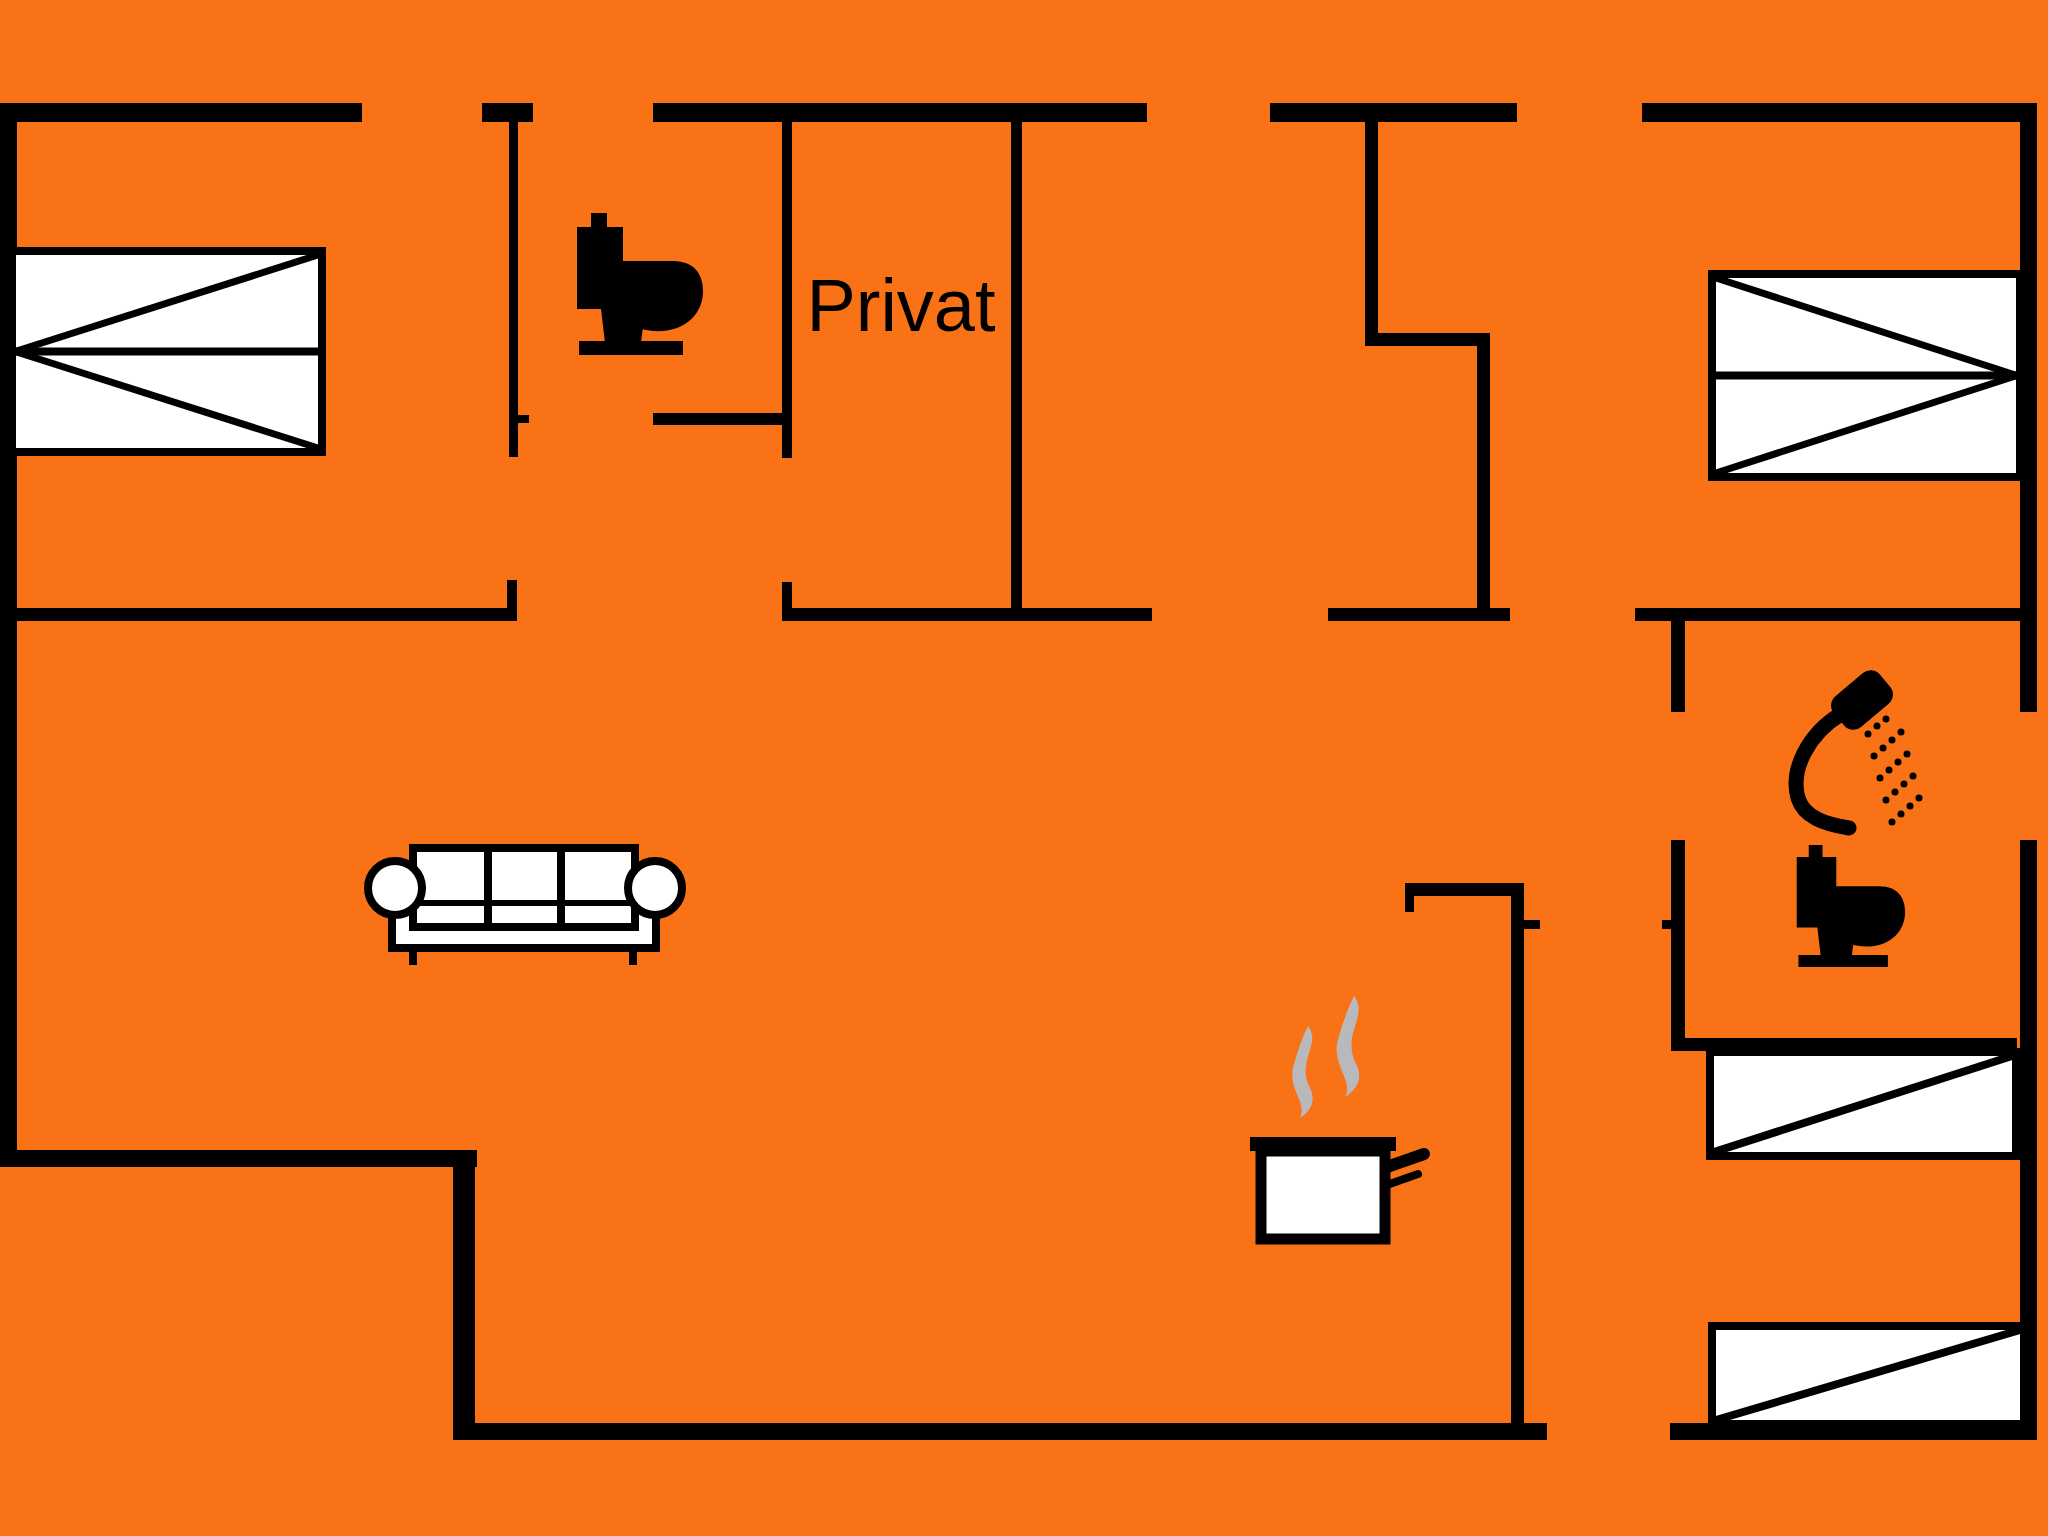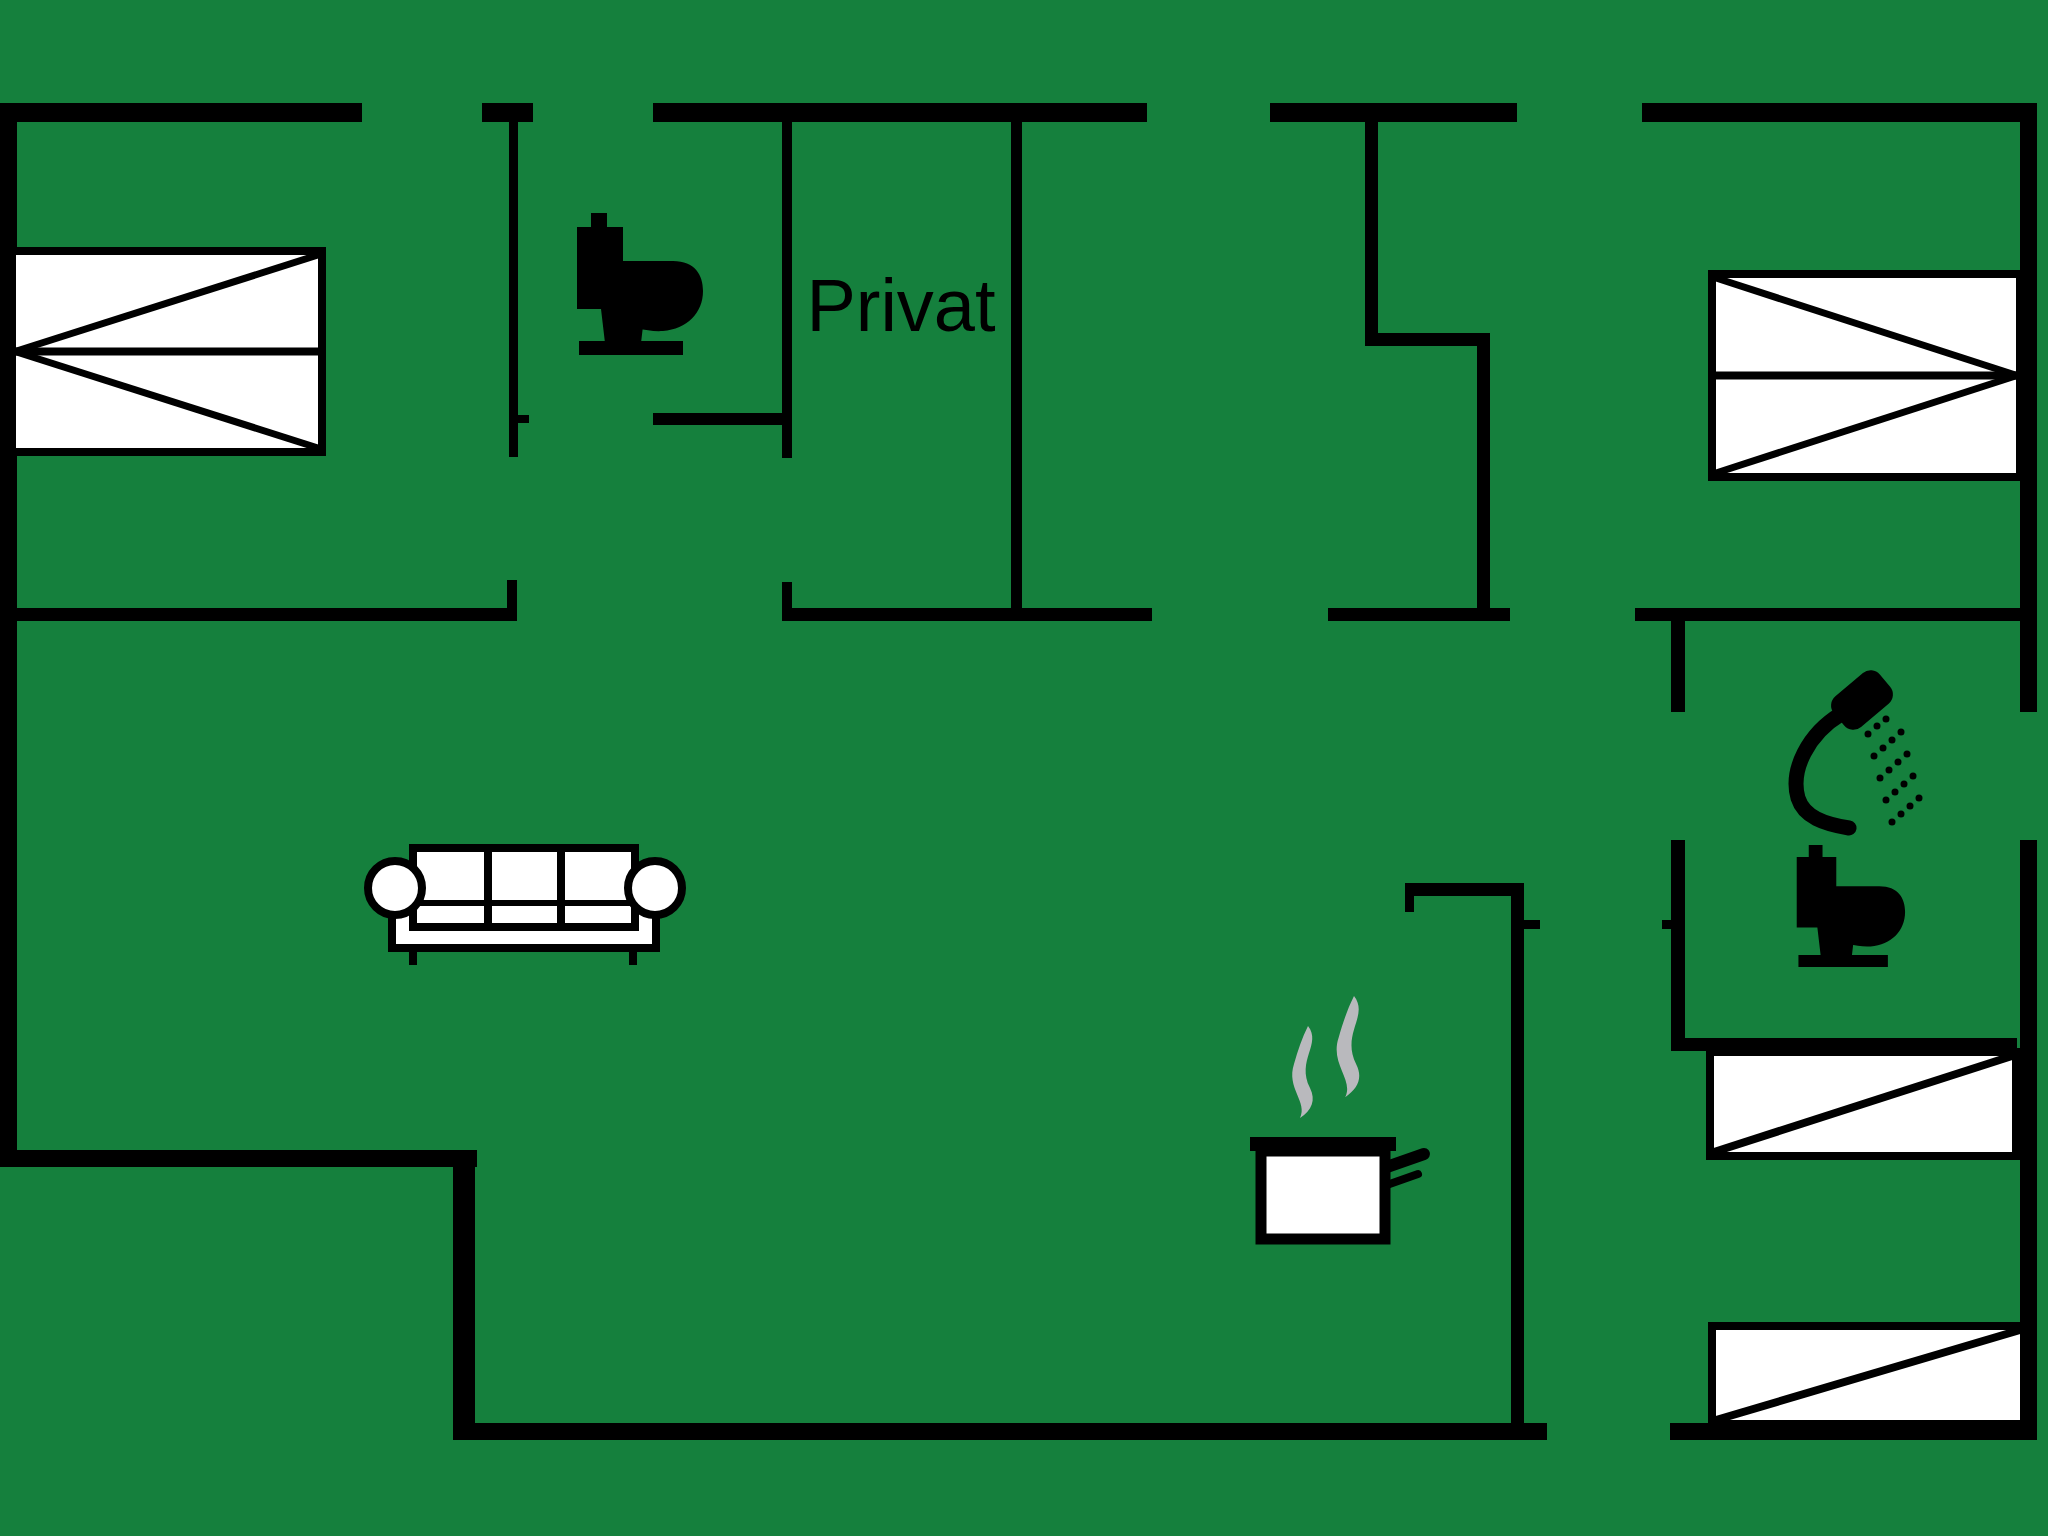--- a/index.html
+++ b/index.html
@@ -1,17 +1,17 @@
 <!DOCTYPE html>
 <html><head>
 <meta charset="utf-8">
 <style>
   html,body{margin:0;padding:0;background:#ffffff;}
   body{font-family:"Liberation Sans", sans-serif;}
-  #stage{position:relative;width:2048px;height:1536px;background:#15803d;overflow:hidden;}
+  #stage{position:relative;width:2048px;height:1536px;background:#f97316;overflow:hidden;}
   svg{display:block;}
   text{font-family:"Liberation Sans", sans-serif;}
 </style>
 </head>
 <body>
 
 <div id="stage">
   <svg id="plan" width="2048" height="1536" viewBox="0 0 2048 1536" xmlns="http://www.w3.org/2000/svg">
     <g id="gen">
         <g>

